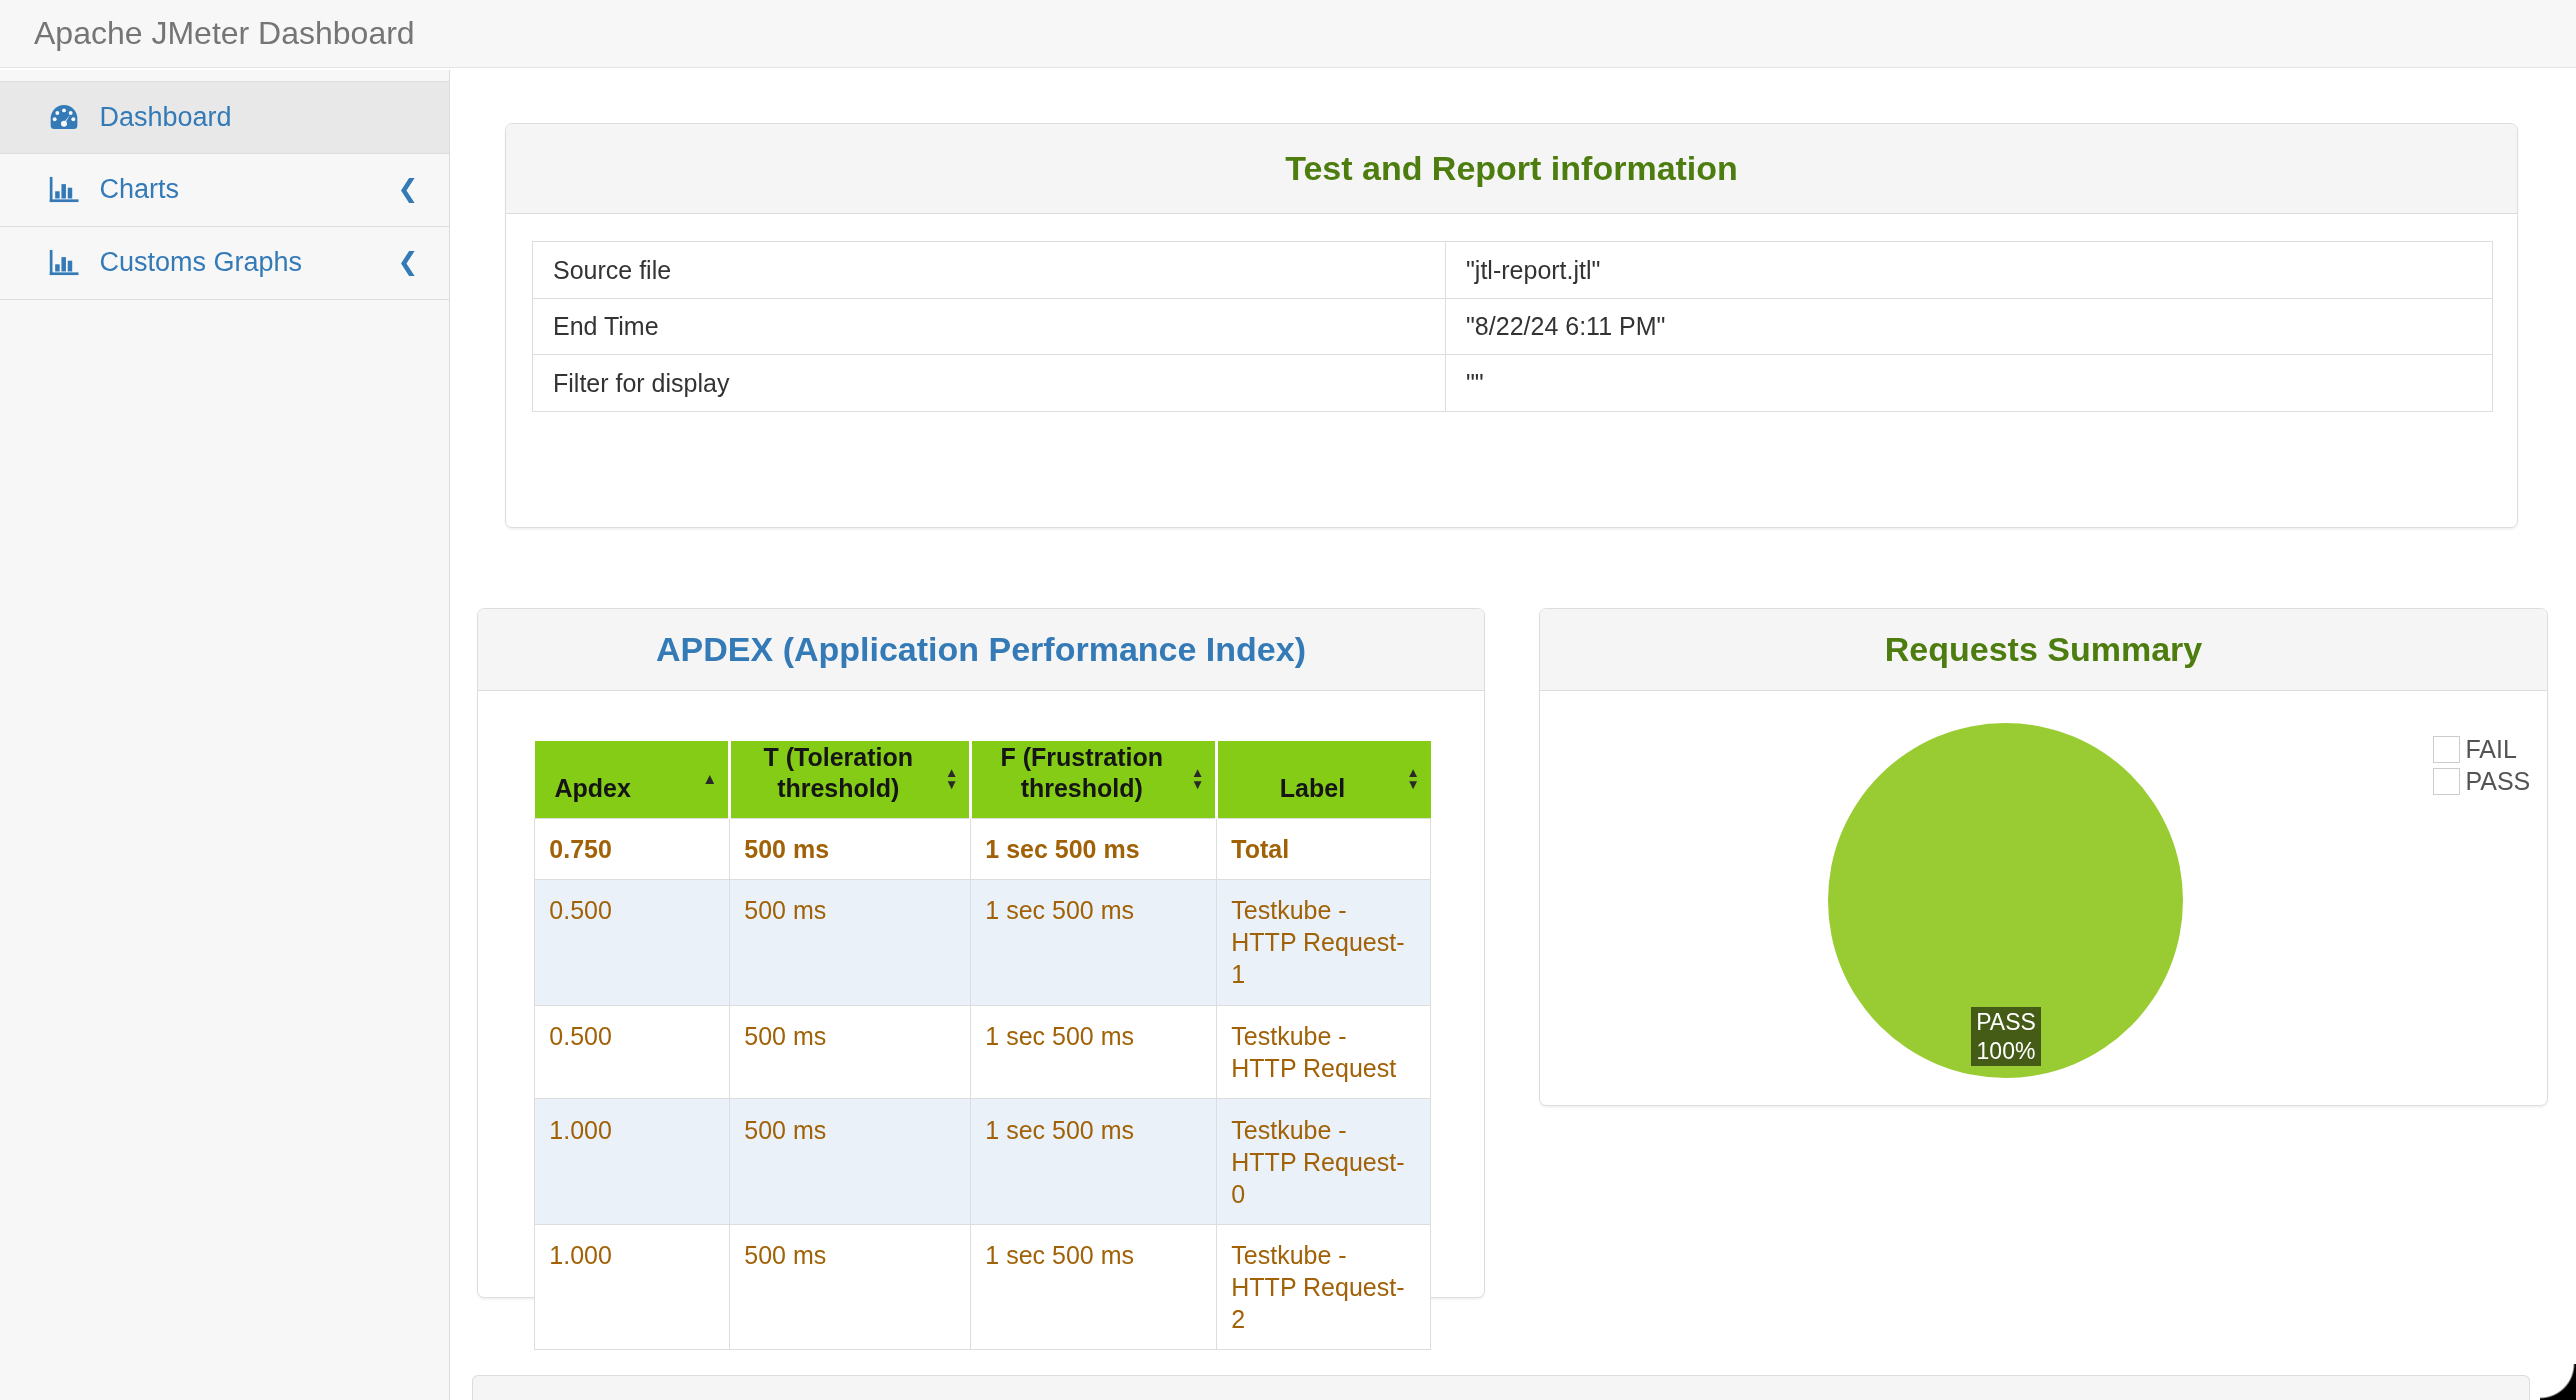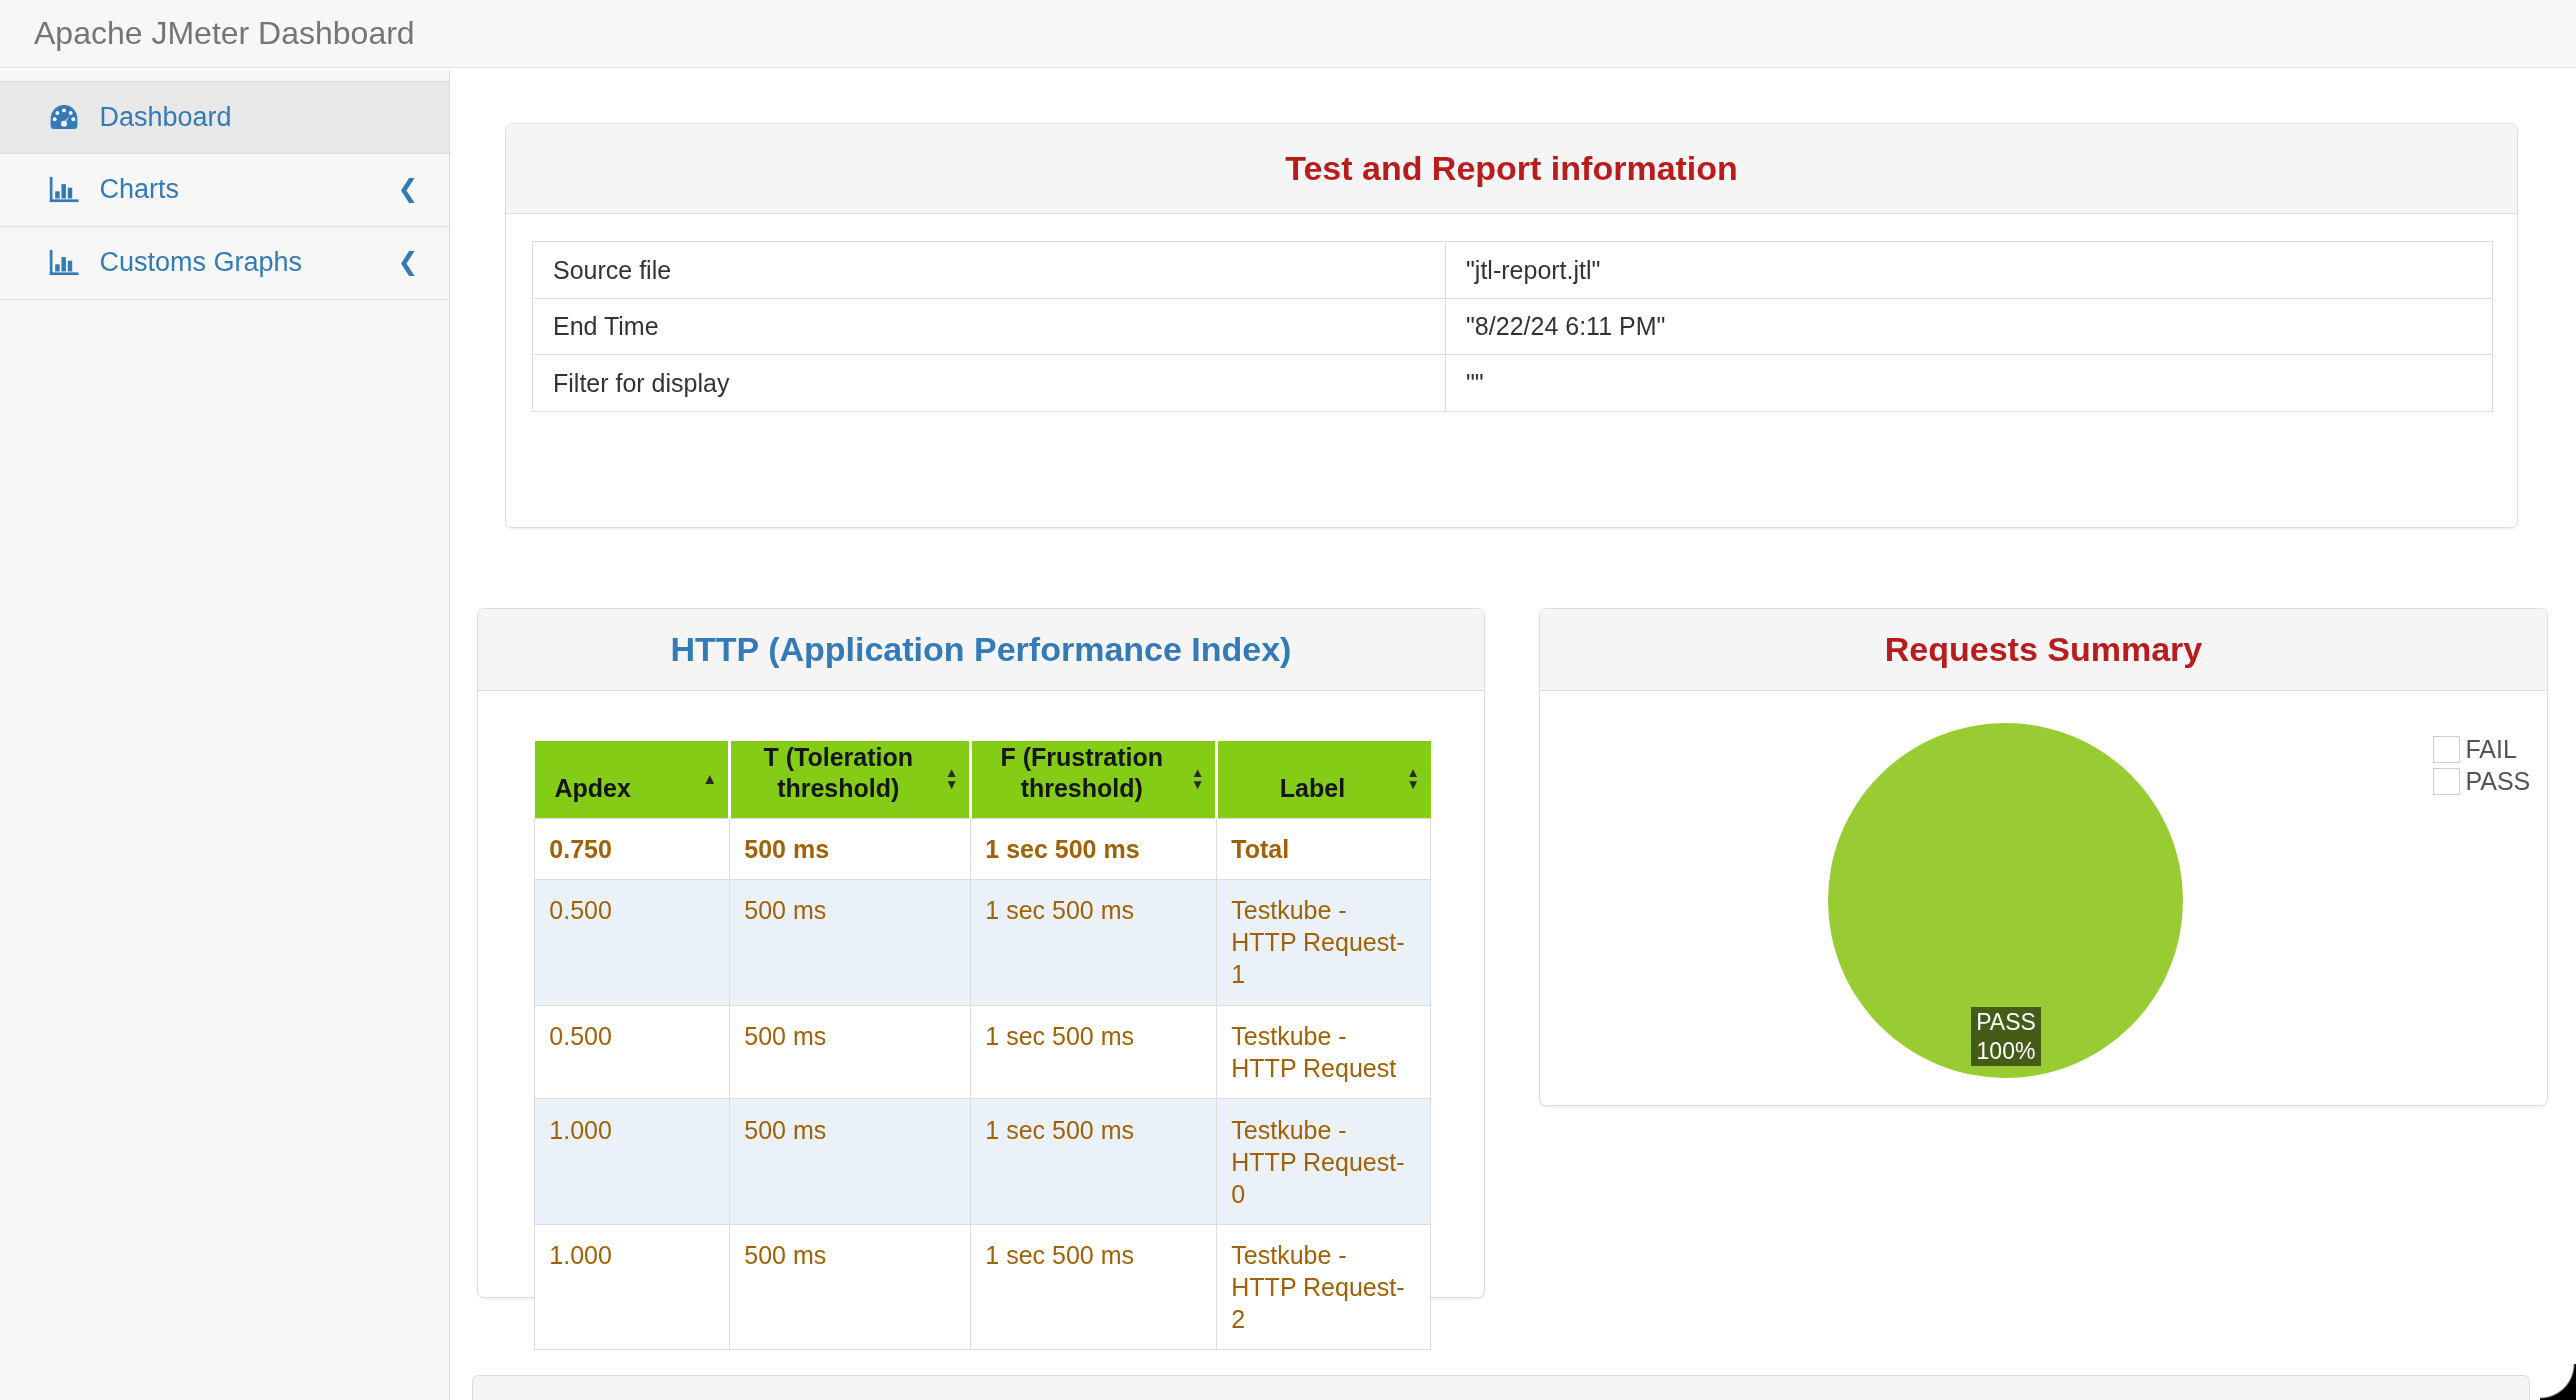--- a/index.html
+++ b/index.html
@@ -25,21 +25,21 @@
   .menu-icon { width: 39px; margin-right: 12.5px; display: inline-flex; align-items: center; }
   .chevron { position: absolute; right: 30.5px; top: 50%; transform: translateY(-54%);
              font-size: 25px; color: #337ab7; }
 
   
   .panel { position: absolute; background: #fff; border: 0.9px solid #ddd; border-radius: 7.2px;
            box-shadow: 0 1.8px 1.8px rgba(0,0,0,.05); }
   .panel-heading { display: flex; align-items: center; justify-content: center;
                    background: #f5f5f5; border-bottom: 0.9px solid #ddd;
                    border-radius: 6.3px 6.3px 0 0; }
-  .panel-title { font-size: 34px; font-weight: bold; color: #b91c1c; }
+  .panel-title { font-size: 34px; font-weight: bold; color: #4d7c0f; }
   .panel-title.link { color: #337ab7; }
 
   .panel-test     { left: 505px;  top: 123px;  width: 2013px; height: 405px; }
   .panel-test .panel-heading { height: 90px; }
   .panel-apdex    { left: 477px;  top: 608px;  width: 1008px; height: 690px; }
   .panel-apdex .panel-heading { height: 82px; }
   .panel-requests { left: 1539px; top: 608px;  width: 1009px; height: 498px; }
   .panel-requests .panel-heading { height: 82px; }
 
   
@@ -172,21 +172,21 @@
         <tr>
           <td>Filter for display</td>
           <td>""</td>
         </tr>
       </tbody>
     </table>
   </div>
 
   <div class="panel panel-apdex">
     <div class="panel-heading">
-      <span class="panel-title link">HTTP (Application Performance Index)</span>
+      <span class="panel-title link">APDEX (Application Performance Index)</span>
     </div>
     <table class="apdex-table">
       <colgroup>
         <col style="width:195px">
           <col style="width:241px">
           <col style="width:246px">
           <col style="width:214px">
       </colgroup>
       <thead>
         <tr>

